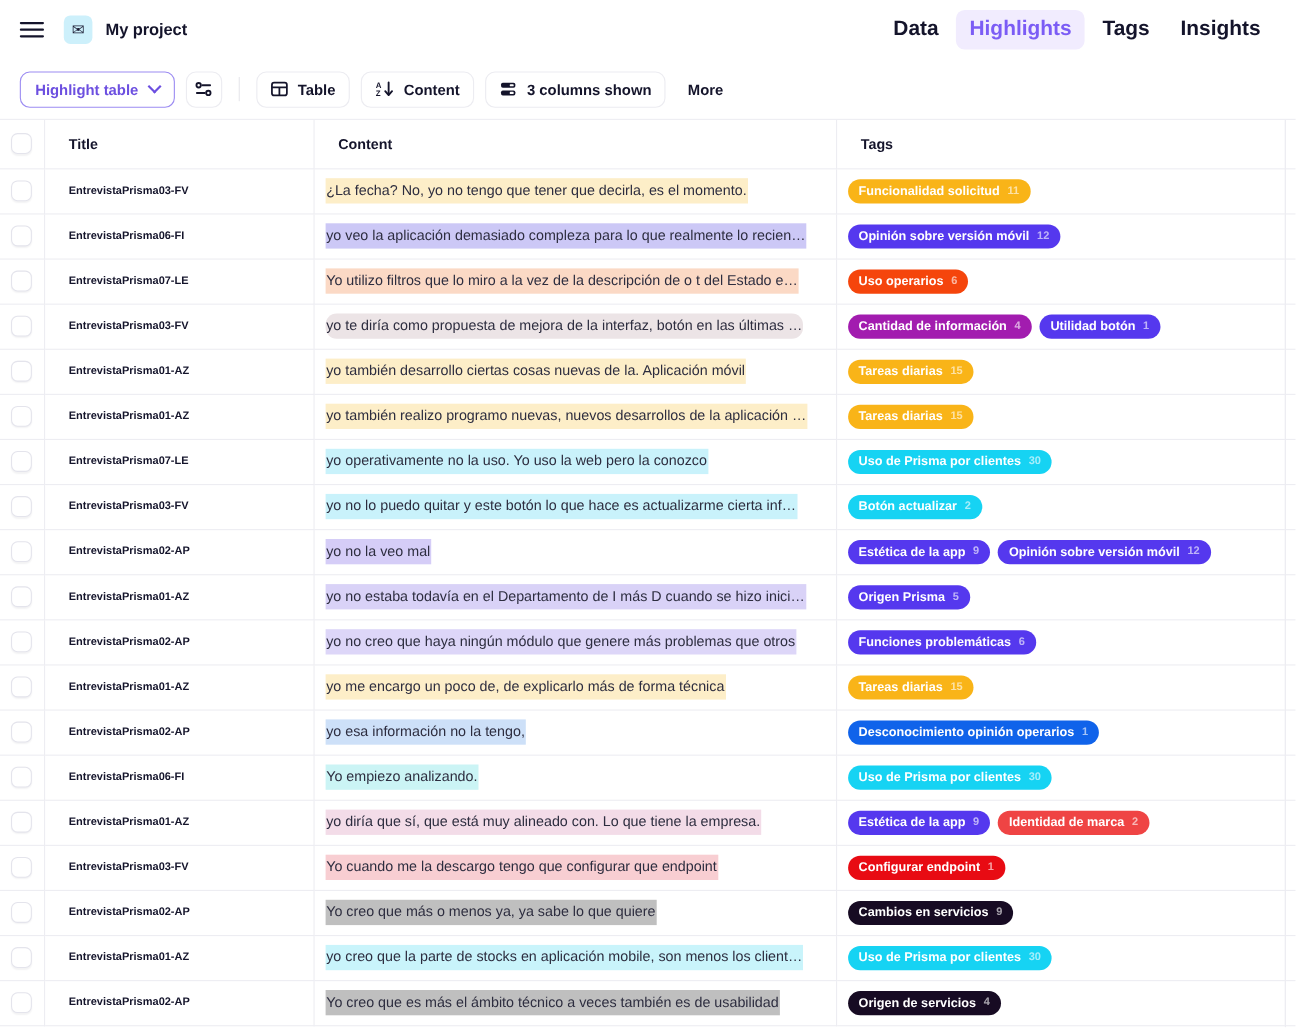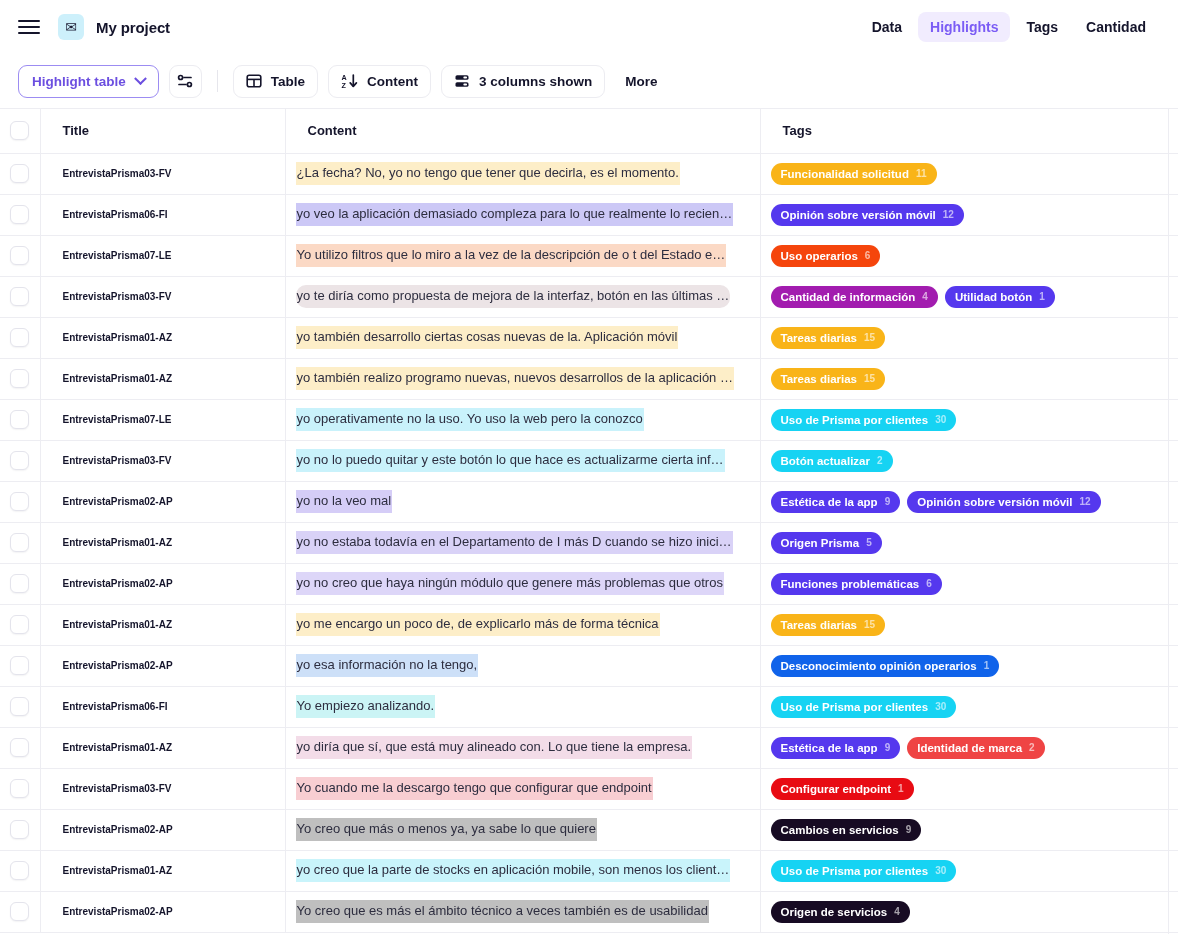--- a/index.html
+++ b/index.html
@@ -42,21 +42,21 @@
   }
   #project-title {
     font-size: 15px; font-weight: 600; color: #14142b;
     letter-spacing: -0.1px;
   }
   #nav {
     margin-left: auto;
     display: flex; align-items: center; gap: 4px;
   }
   .nav-item {
-    font-size: 14px; font-weight: 600;
+    font-size: 19px; font-weight: 600;
     color: #14142b;
     padding: 7px 12px;
     border-radius: 8px;
     cursor: pointer;
     white-space: nowrap;
   }
   .nav-item.active { color: #7b5cf5; background: #f1ecfe; }
 
   
   #toolbar {
@@ -214,21 +214,21 @@
   </div>
   <div id="project-icon">
     <span>✉</span>
   </div>
   <div id="project-title">My project</div>
 
   <nav id="nav">
     <div class="nav-item">Data</div>
     <div class="nav-item active">Highlights</div>
     <div class="nav-item">Tags</div>
-    <div class="nav-item">Cantidad</div>
+    <div class="nav-item">Insights</div>
   </nav>
 </div>
 
 <div id="toolbar">
 
   <div id="hl-select">
     <span>Highlight table</span>
     <span class="chev"></span>
   </div>
 

